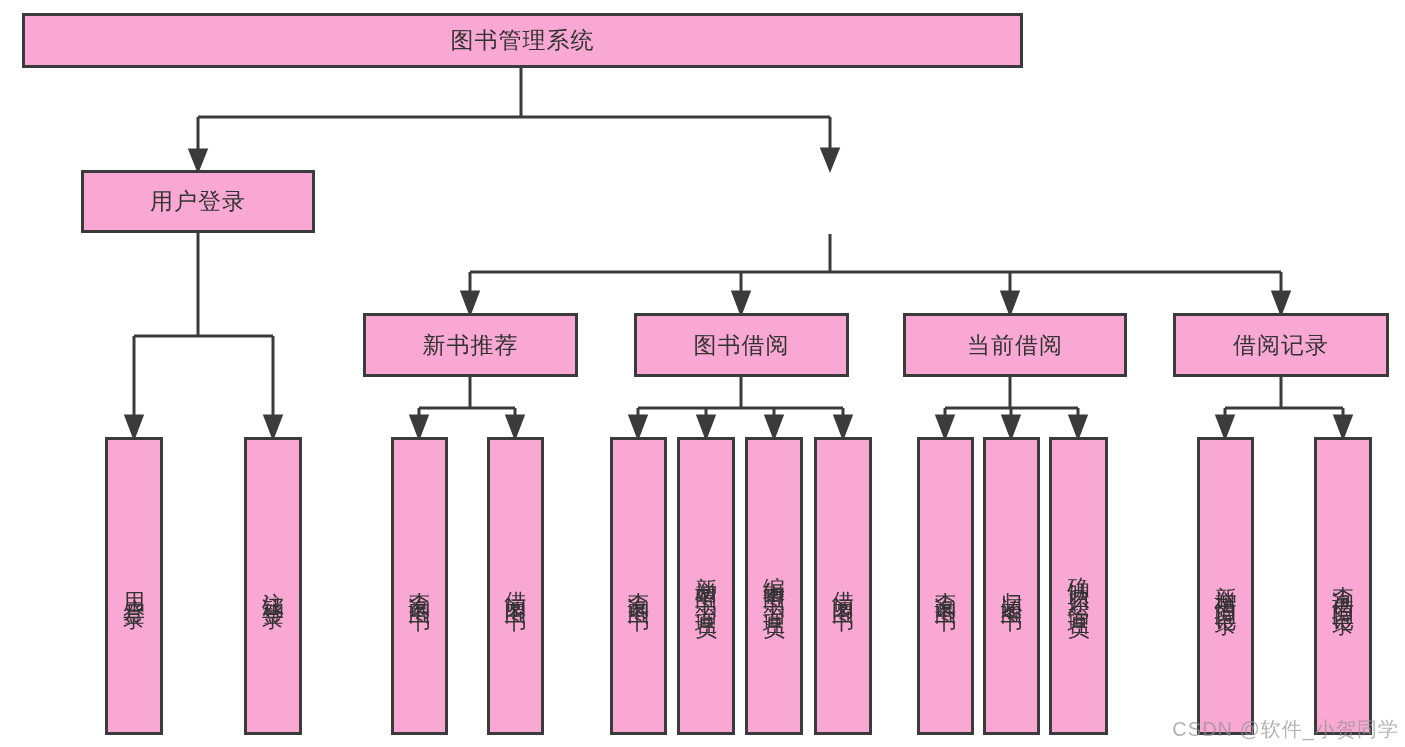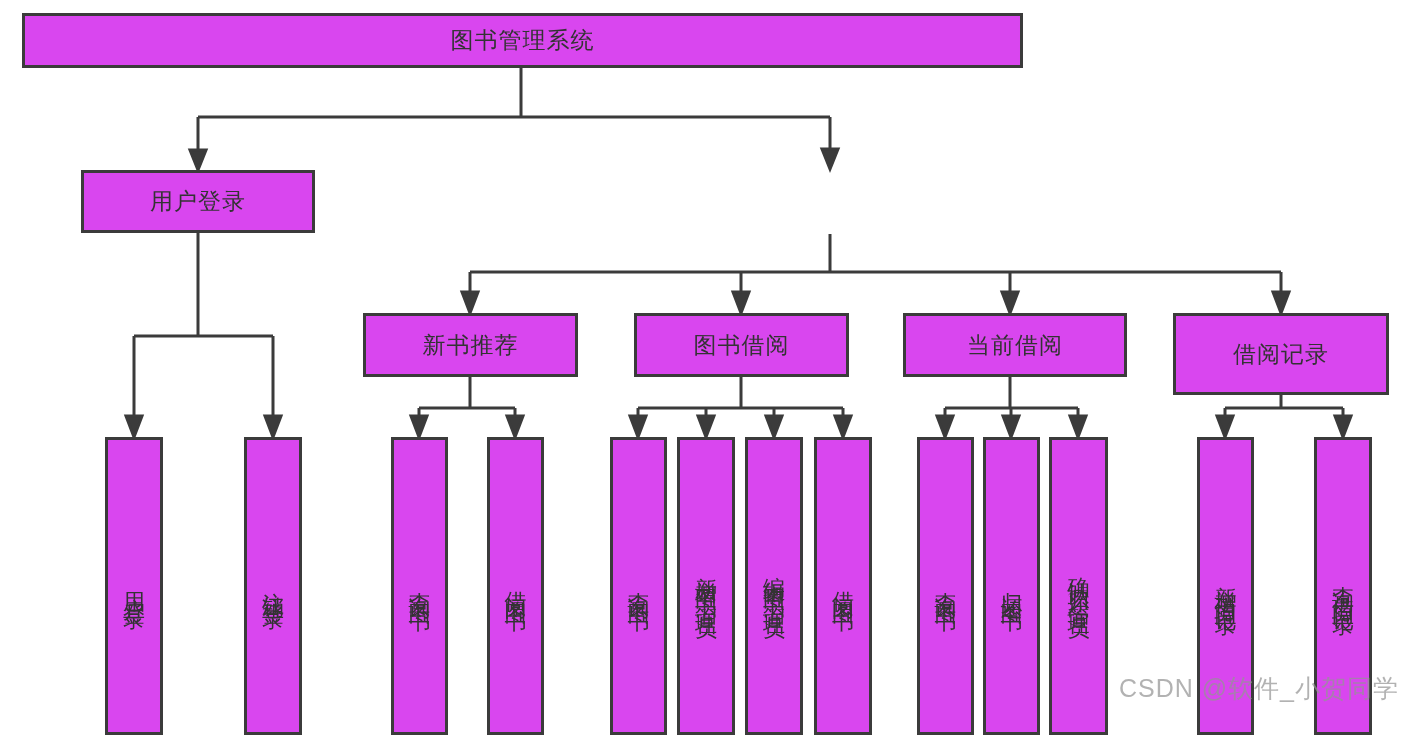--- a/index.html
+++ b/index.html
@@ -18,21 +18,21 @@
   .wires {
     position: absolute;
     left: 0;
     top: 0;
     width: 1405px;
     height: 747px;
   }
   .node {
     position: absolute;
     box-sizing: border-box;
-    background: #d946ef;
+    background: #f9a8d4;
     border: 3px solid #3b3b3b;
     display: flex;
     align-items: center;
     justify-content: center;
     color: #333333;
     text-align: center;
   }
   .node.h {
     font-size: 23px;
     letter-spacing: 1px;
@@ -41,22 +41,22 @@
   .node.v {
     writing-mode: vertical-rl;
     text-orientation: mixed;
     font-size: 22px;
     letter-spacing: 6px;
     line-height: 1.1;
   }
   .watermark {
     position: absolute;
     right: 6px;
-    top: 672px;
-    font-size: 25px;
+    top: 716px;
+    font-size: 20px;
     color: rgba(148, 148, 148, 0.72);
     letter-spacing: 1px;
     white-space: nowrap;
   }
 </style>
 </head>
 <body>
 
 <div class="canvas">
 
@@ -112,21 +112,21 @@
     </g>
   </svg>
 
   <div class="node h" style="left:22px; top:13px; width:1001px; height:55px;">图书管理系统</div>
 
   <div class="node h" style="left:81px; top:170px; width:234px; height:63px;">用户登录</div>
 
   <div class="node h" style="left:634px; top:313px; width:215px; height:64px;">图书借阅</div>
   <div class="node h" style="left:363px; top:313px; width:215px; height:64px;">新书推荐</div>
   <div class="node h" style="left:903px; top:313px; width:224px; height:64px;">当前借阅</div>
-  <div class="node h" style="left:1173px; top:313px; width:216px; height:82px;">借阅记录</div>
+  <div class="node h" style="left:1173px; top:313px; width:216px; height:64px;">借阅记录</div>
 
   <div class="node v" style="left:105px; top:437px; width:58px; height:298px;">用户登录</div>
   <div class="node v" style="left:244px; top:437px; width:58px; height:298px;">注销登录</div>
 
   <div class="node v" style="left:391px; top:437px; width:57px; height:298px;">查询图书</div>
   <div class="node v" style="left:487px; top:437px; width:57px; height:298px;">借阅图书</div>
 
   <div class="node v" style="left:610px; top:437px; width:57px; height:298px;">查询图书</div>
   <div class="node v" style="left:677px; top:437px; width:58px; height:298px;">新增图书（管理员）</div>
   <div class="node v" style="left:745px; top:437px; width:58px; height:298px;">编辑图书（管理员）</div>

